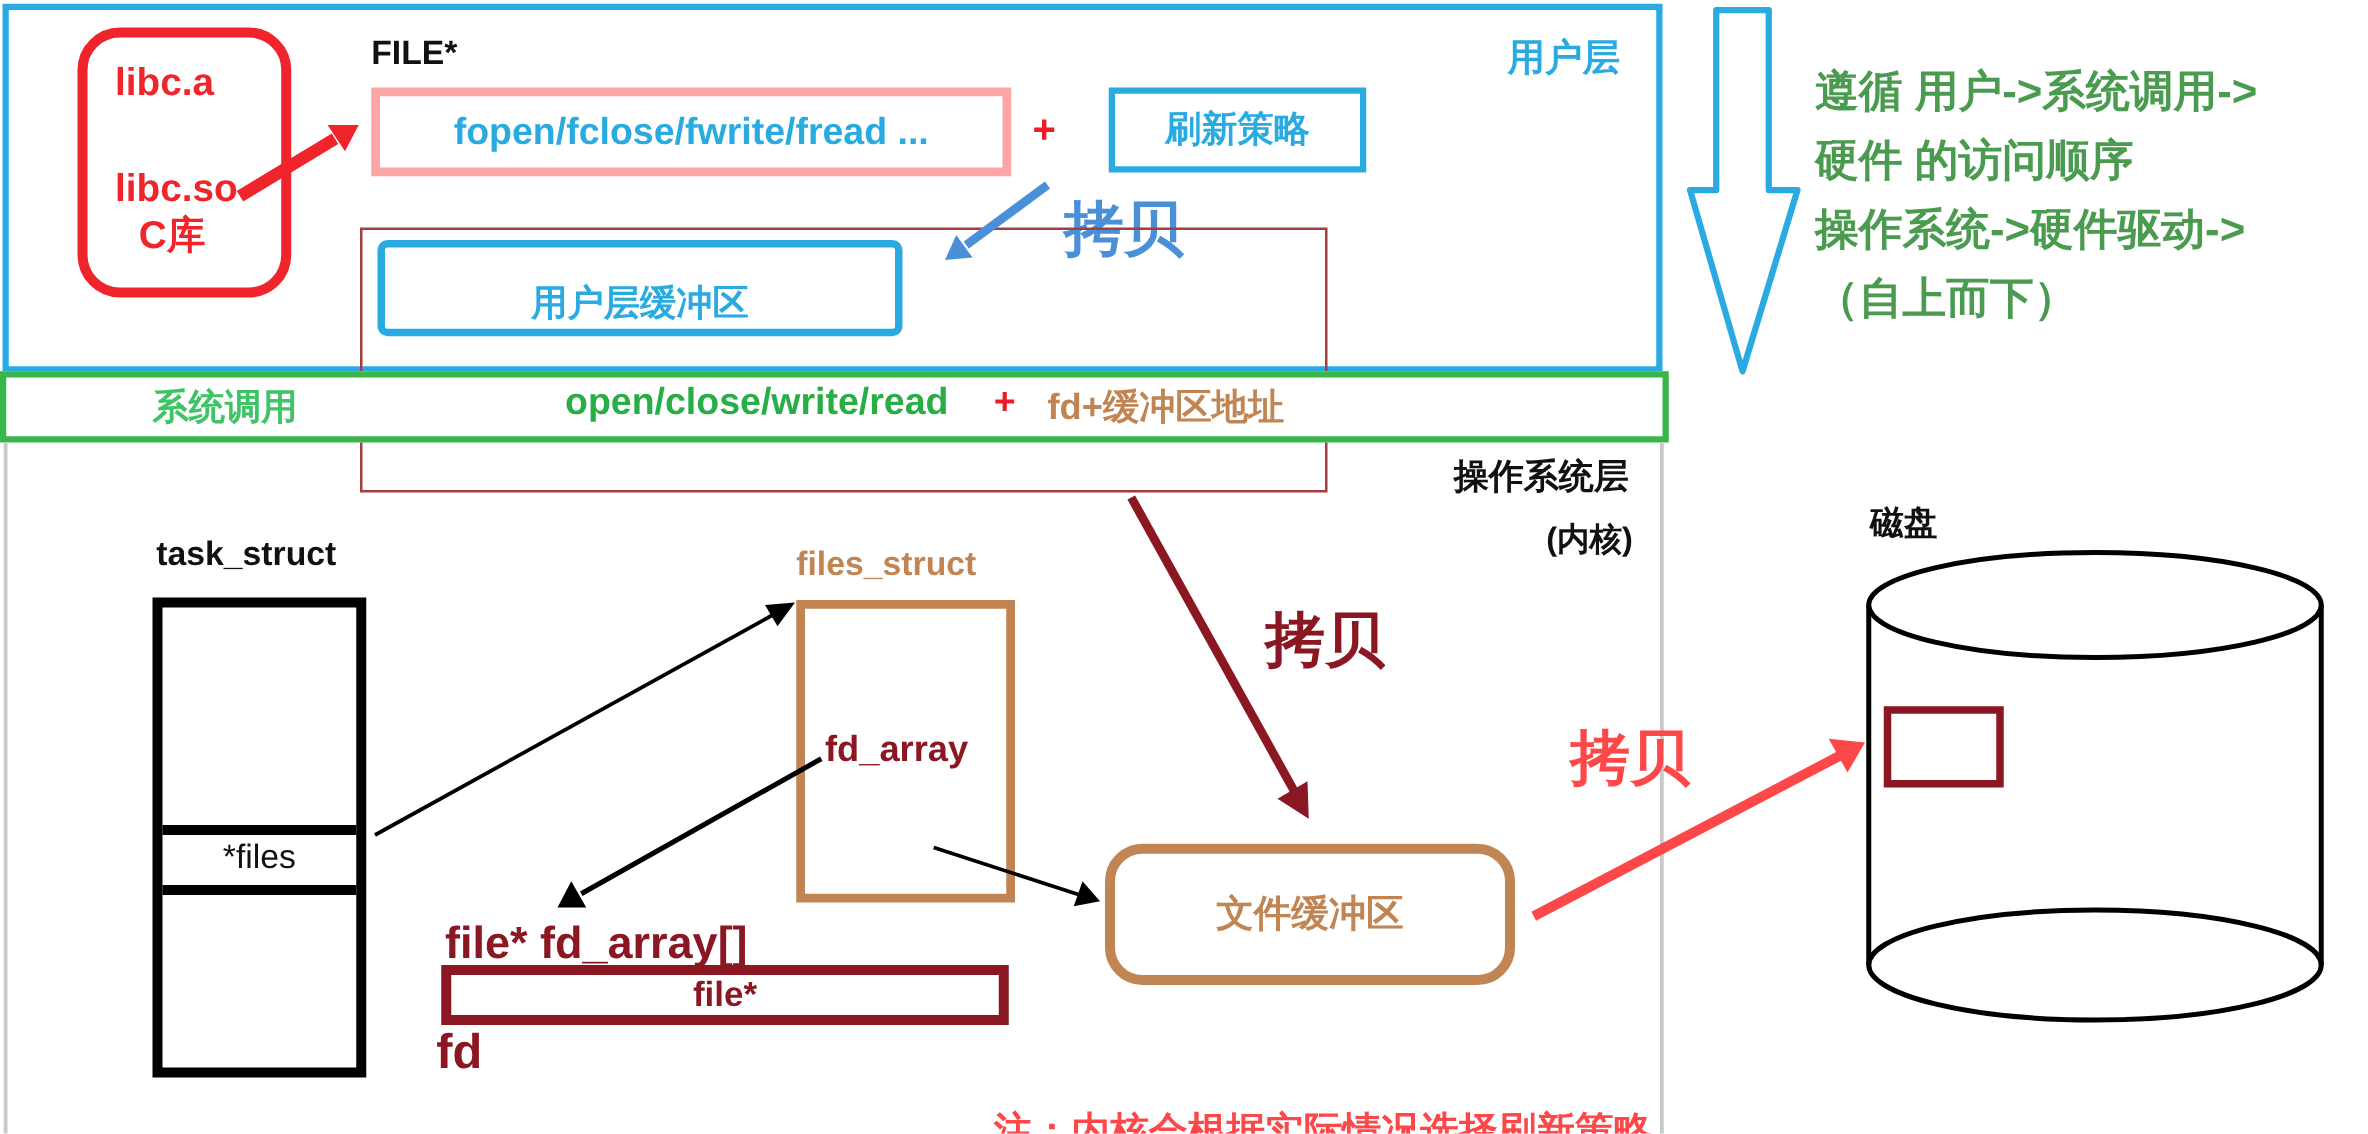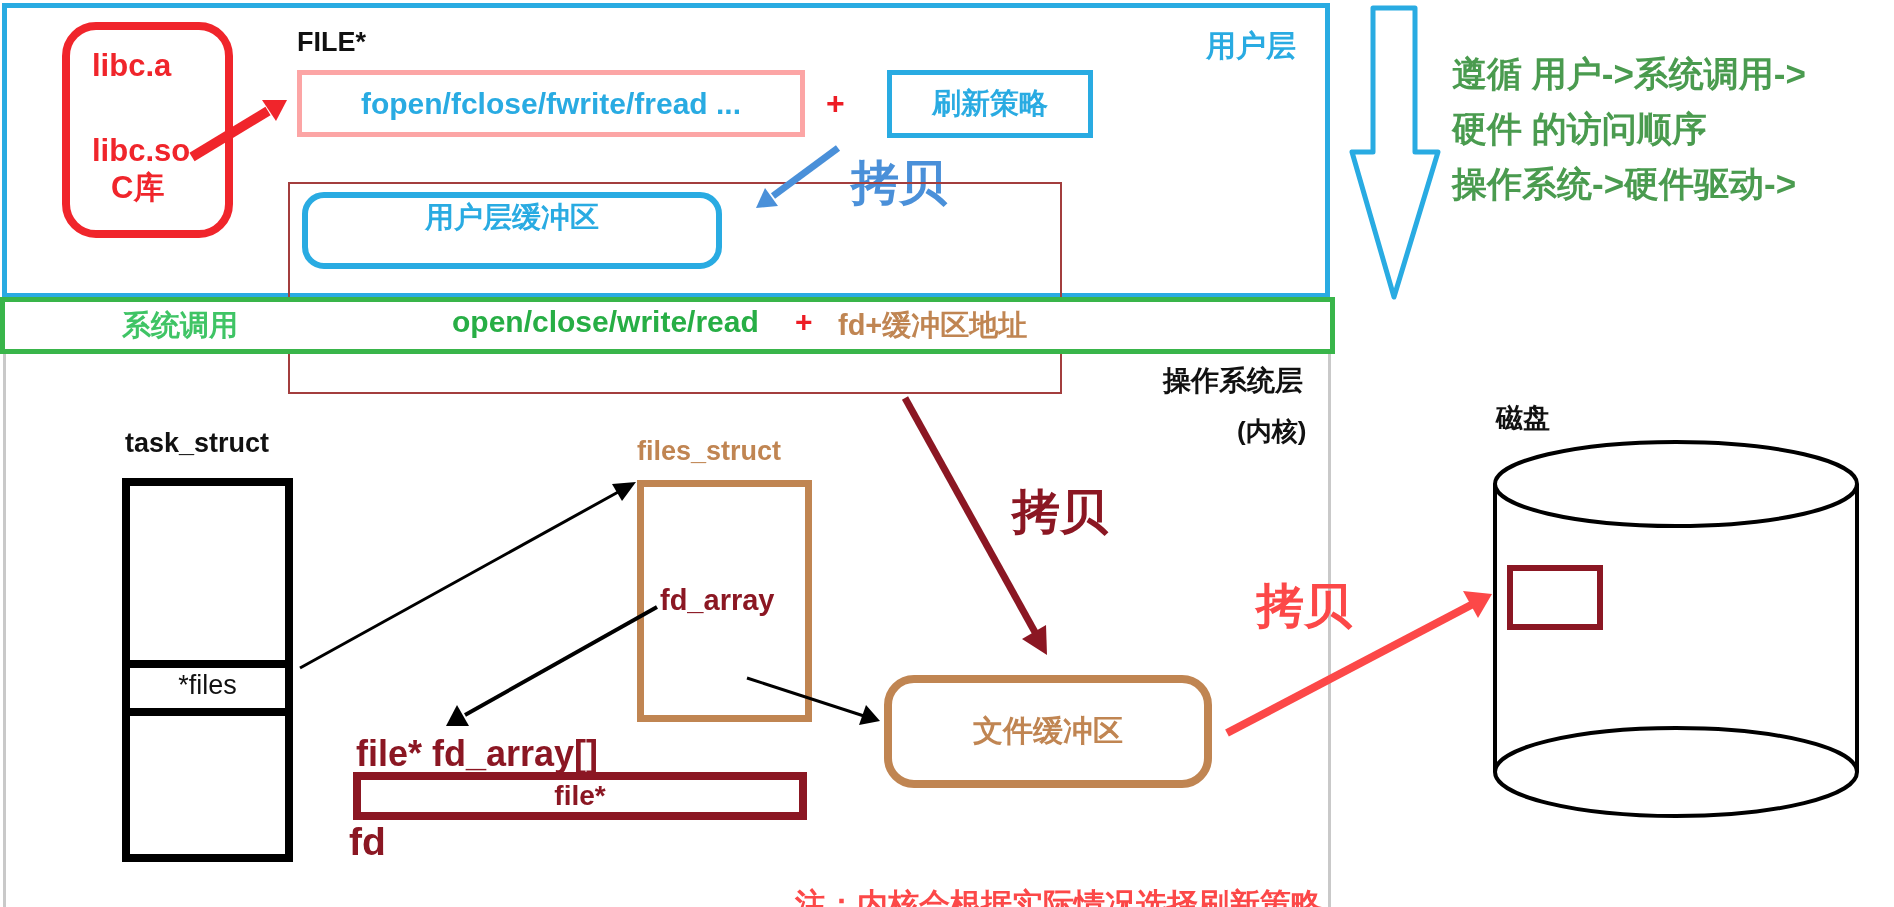--- a/index.html
+++ b/index.html
@@ -11,31 +11,31 @@
   .lbl{position:absolute;white-space:nowrap;font-weight:bold;}
 
   
   .user-box{left:2px;top:3px;width:1318px;height:285px;border:5px solid #29abe2;}
   .user-layer-label{left:1206px;top:26px;font-size:30px;color:#29abe2;}
   .clib-box{left:62px;top:22px;width:155px;height:200px;border:8px solid #f0252b;border-radius:34px;}
   .clib-l1{left:92px;top:48px;font-size:31px;color:#f0252b;}
   .clib-l2{left:92px;top:97px;font-size:31px;color:#f0252b;margin-top:36px;}
   .clib-l3{left:111px;top:167px;font-size:31px;color:#f0252b;}
   .fileptr{left:297px;top:27px;font-size:27px;color:#111;}
-  .stdio-box{left:297px;top:70px;width:498px;height:57px;border:5px solid #fca5a5;
+  .stdio-box{left:297px;top:70px;width:498px;height:57px;border:7px solid #fca5a5;
              display:flex;align-items:center;justify-content:center;}
   .stdio-box span{font-size:30px;font-weight:bold;color:#29abe2;white-space:nowrap;}
   .plus1{left:826px;top:85px;font-size:32px;color:#ed1c24;}
   .flush-box{left:887px;top:70px;width:196px;height:58px;border:5px solid #29abe2;
              display:flex;align-items:center;justify-content:center;}
   .flush-box span{font-size:29px;font-weight:bold;color:#29abe2;}
   .copy-blue{left:851px;top:151px;font-size:48px;color:#4a90d9;}
   .thin-red-rect{left:288px;top:182px;width:770px;height:208px;border:2px solid #a33e3e;}
-  .user-buffer-box{left:302px;top:192px;width:408px;height:65px;border:6px solid #29abe2;border-radius:22px;
-                   display:flex;align-items:flex-start;justify-content:center;}
+  .user-buffer-box{left:302px;top:192px;width:408px;height:65px;border:6px solid #29abe2;border-radius:8px;
+                   display:flex;align-items:flex-end;justify-content:center;}
   .user-buffer-box span{font-size:29px;font-weight:bold;color:#29abe2;}
 
   
   .syscall-bar{left:0px;top:297px;width:1325px;height:47px;border:5px solid #39b54a;background:#fff;}
   .sc-name{left:122px;top:306px;font-size:29px;color:#3fc465;font-weight:600;}
   .sc-calls{left:452px;top:305px;font-size:30px;color:#27ae45;}
   .sc-plus{left:795px;top:305px;font-size:30px;color:#ed1c24;}
   .sc-args{left:838px;top:306px;font-size:29px;color:#c08552;font-weight:600;}
 
   
@@ -138,20 +138,21 @@
   <div class="lbl note">注：内核会根据实际情况选择刷新策略</div>
 
   <div class="lbl disk-label">磁盘</div>
   <div class="abs disk-rect"></div>
   <div class="lbl copy-red">拷贝</div>
 
   <div class="flow-text">
     <div>遵循 用户-&gt;系统调用-&gt;</div>
     <div>硬件 的访问顺序</div>
     <div>操作系统-&gt;硬件驱动-&gt;</div>
+    <div>（自上而下）</div>
   </div>
 
   <svg class="abs overlay" viewBox="0 0 1894 907" xmlns="http://www.w3.org/2000/svg">
 
     <g>
       <line x1="1495" y1="484" x2="1495" y2="772" stroke="#000" stroke-width="4"></line>
       <line x1="1857" y1="484" x2="1857" y2="772" stroke="#000" stroke-width="4"></line>
       <ellipse cx="1676" cy="772" rx="181" ry="44" fill="none" stroke="#000" stroke-width="4"></ellipse>
       <ellipse cx="1676" cy="484" rx="181" ry="42" fill="#fff" stroke="#000" stroke-width="4"></ellipse>
     </g>

